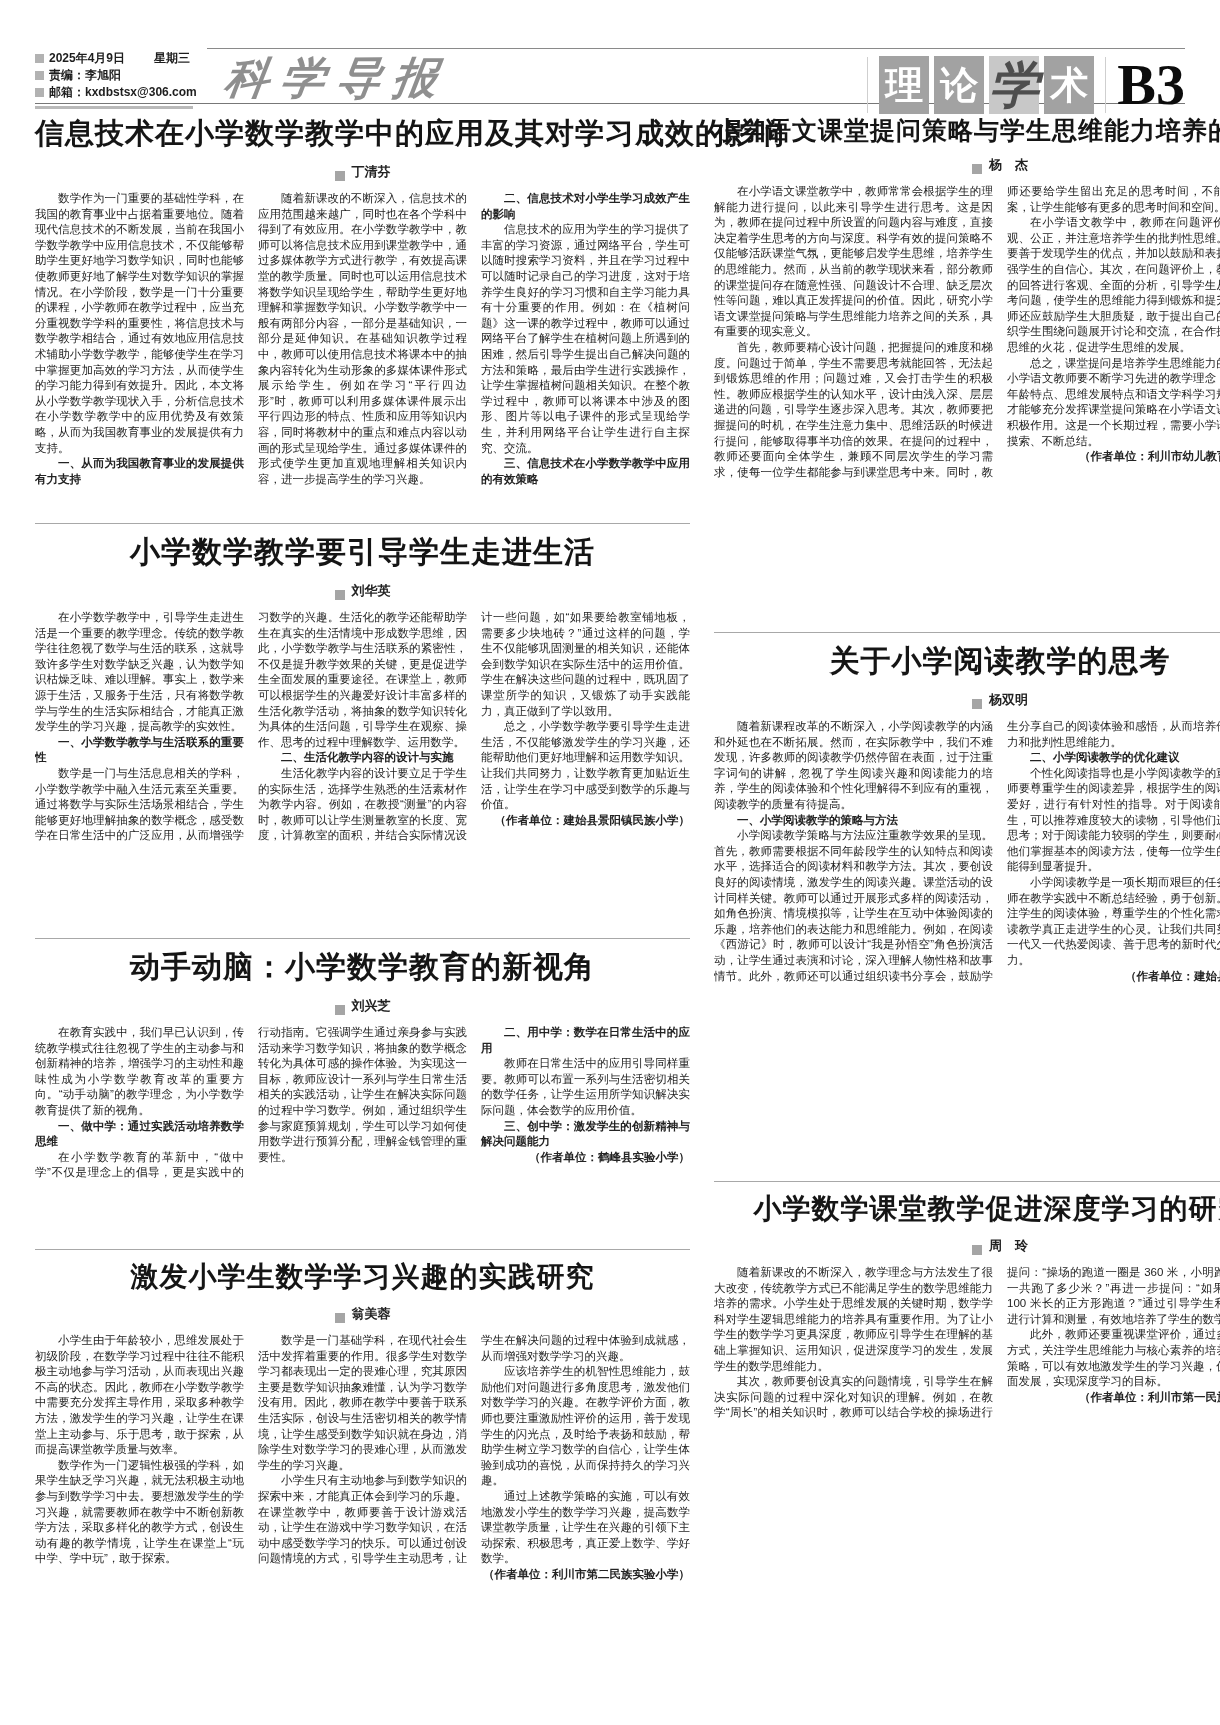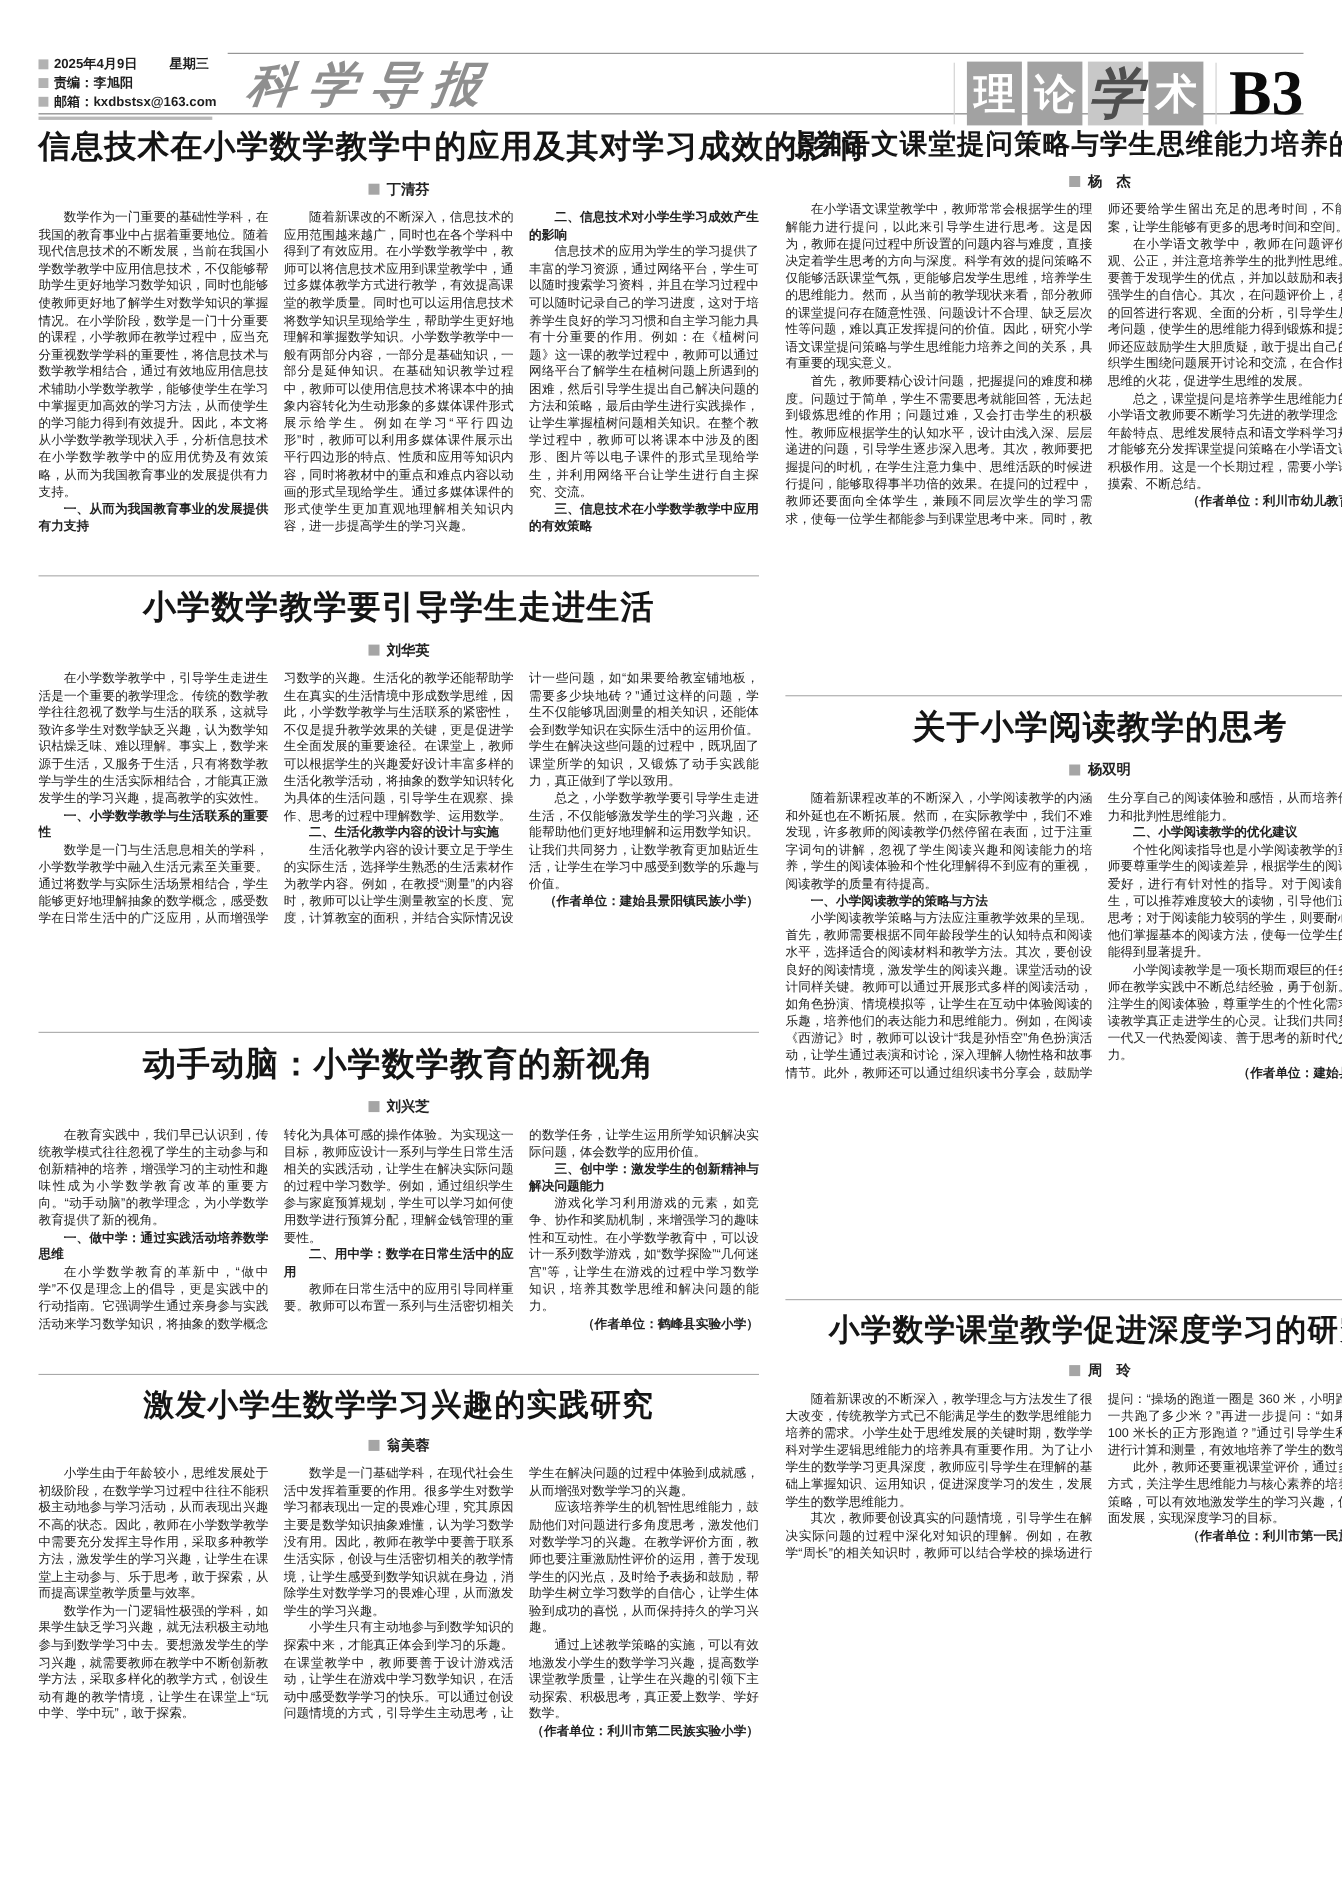--- a/index.html
+++ b/index.html
@@ -22,21 +22,21 @@
 
   
   .bodygrid { position:absolute; left:35px; top:106px; width:1150px; height:1600px; display:flex; }
   .colL { width:655px; }
   .vrule { width:1px; background:#bcbcbc; margin:4px 12px 10px 12px; }
   .colR { flex:1; }
 
   
   .art { padding-top:8px; }
   .art-title { font-size:var(--ts,29px); font-weight:bold; text-align:center; letter-spacing:1px; color:#151515; white-space:nowrap; }
-  .byline { text-align:center; font-size:13px; font-weight:bold; margin:9px 0 10px; display:flex; justify-content:center; align-items:center; gap:7px; color:#222; }
+  .byline { text-align:center; font-size:13px; font-weight:bold; margin:9px 0 10px; display:flex; justify-content:center; align-items:flex-end; gap:7px; color:#222; }
   .byline .sq-s { background:#a5a5a5; width:10px; height:10px; }
   .art-body { column-count:var(--cols,3); column-gap:14px; text-align:justify; font-size:11.5px; line-height:15.6px; overflow:hidden; color:#232323; height:var(--h,320px); }
   .para { text-indent:2em; }
   .sub { text-indent:2em; font-weight:bold; }
   .sign { text-align:right; font-weight:bold; }
   .art-sep { border:none; border-top:1px solid #a8a8a8; margin:10px 0 0; }
 </style>
 </head>
 <body>
 
@@ -49,21 +49,21 @@
         <span class="sq-s"></span>
         <span>2025年4月9日</span>
         <span style="margin-left:24px;">星期三</span>
       </div>
       <div class="info-line">
         <span class="sq-s"></span>
         <span>责编：李旭阳</span>
       </div>
       <div class="info-line">
         <span class="sq-s"></span>
-        <span>邮箱：kxdbstsx@163.com</span>
+        <span>邮箱：kxdbstsx@306.com</span>
       </div>
     </div>
     <div class="masthead">科学导报</div>
     <div class="section">
       <div class="sec-div"></div>
       <span class="blk">理</span>
       <span class="blk">论</span>
       <span class="blk callig">学</span>
       <span class="blk">术</span>
       <div class="sec-div"></div>
@@ -117,21 +117,20 @@
             <span class="sq-s"></span>
             <span>刘兴芝</span>
           </div>
         <div class="art-body">
             <div class="para">在教育实践中，我们早已认识到，传统教学模式往往忽视了学生的主动参与和创新精神的培养，增强学习的主动性和趣味性成为小学数学教育改革的重要方向。“动手动脑”的教学理念，为小学数学教育提供了新的视角。</div>
             <div class="sub">一、做中学：通过实践活动培养数学思维</div>
             <div class="para">在小学数学教育的革新中，“做中学”不仅是理念上的倡导，更是实践中的行动指南。它强调学生通过亲身参与实践活动来学习数学知识，将抽象的数学概念转化为具体可感的操作体验。为实现这一目标，教师应设计一系列与学生日常生活相关的实践活动，让学生在解决实际问题的过程中学习数学。例如，通过组织学生参与家庭预算规划，学生可以学习如何使用数学进行预算分配，理解金钱管理的重要性。</div>
             <div class="sub">二、用中学：数学在日常生活中的应用</div>
             <div class="para">教师在日常生活中的应用引导同样重要。教师可以布置一系列与生活密切相关的数学任务，让学生运用所学知识解决实际问题，体会数学的应用价值。</div>
             <div class="sub">三、创中学：激发学生的创新精神与解决问题能力</div>
-            <div class="para">游戏化学习利用游戏的元素，如竞争、协作和奖励机制，来增强学习的趣味性和互动性。在小学数学教育中，可以设计一系列数学游戏，如“数学探险”“几何迷宫”等，让学生在游戏的过程中学习数学知识，培养其数学思维和解决问题的能力。</div>
             <div class="sign">（作者单位：鹤峰县实验小学）</div>
           </div>
       </article>
 
       <hr class="art-sep">
 
       <article class="art" style="--ts:28px; --cols:3; --h:430px;">
         <h2 class="art-title">激发小学生数学学习兴趣的实践研究</h2>
         <div class="byline">
             <span class="sq-s"></span>

